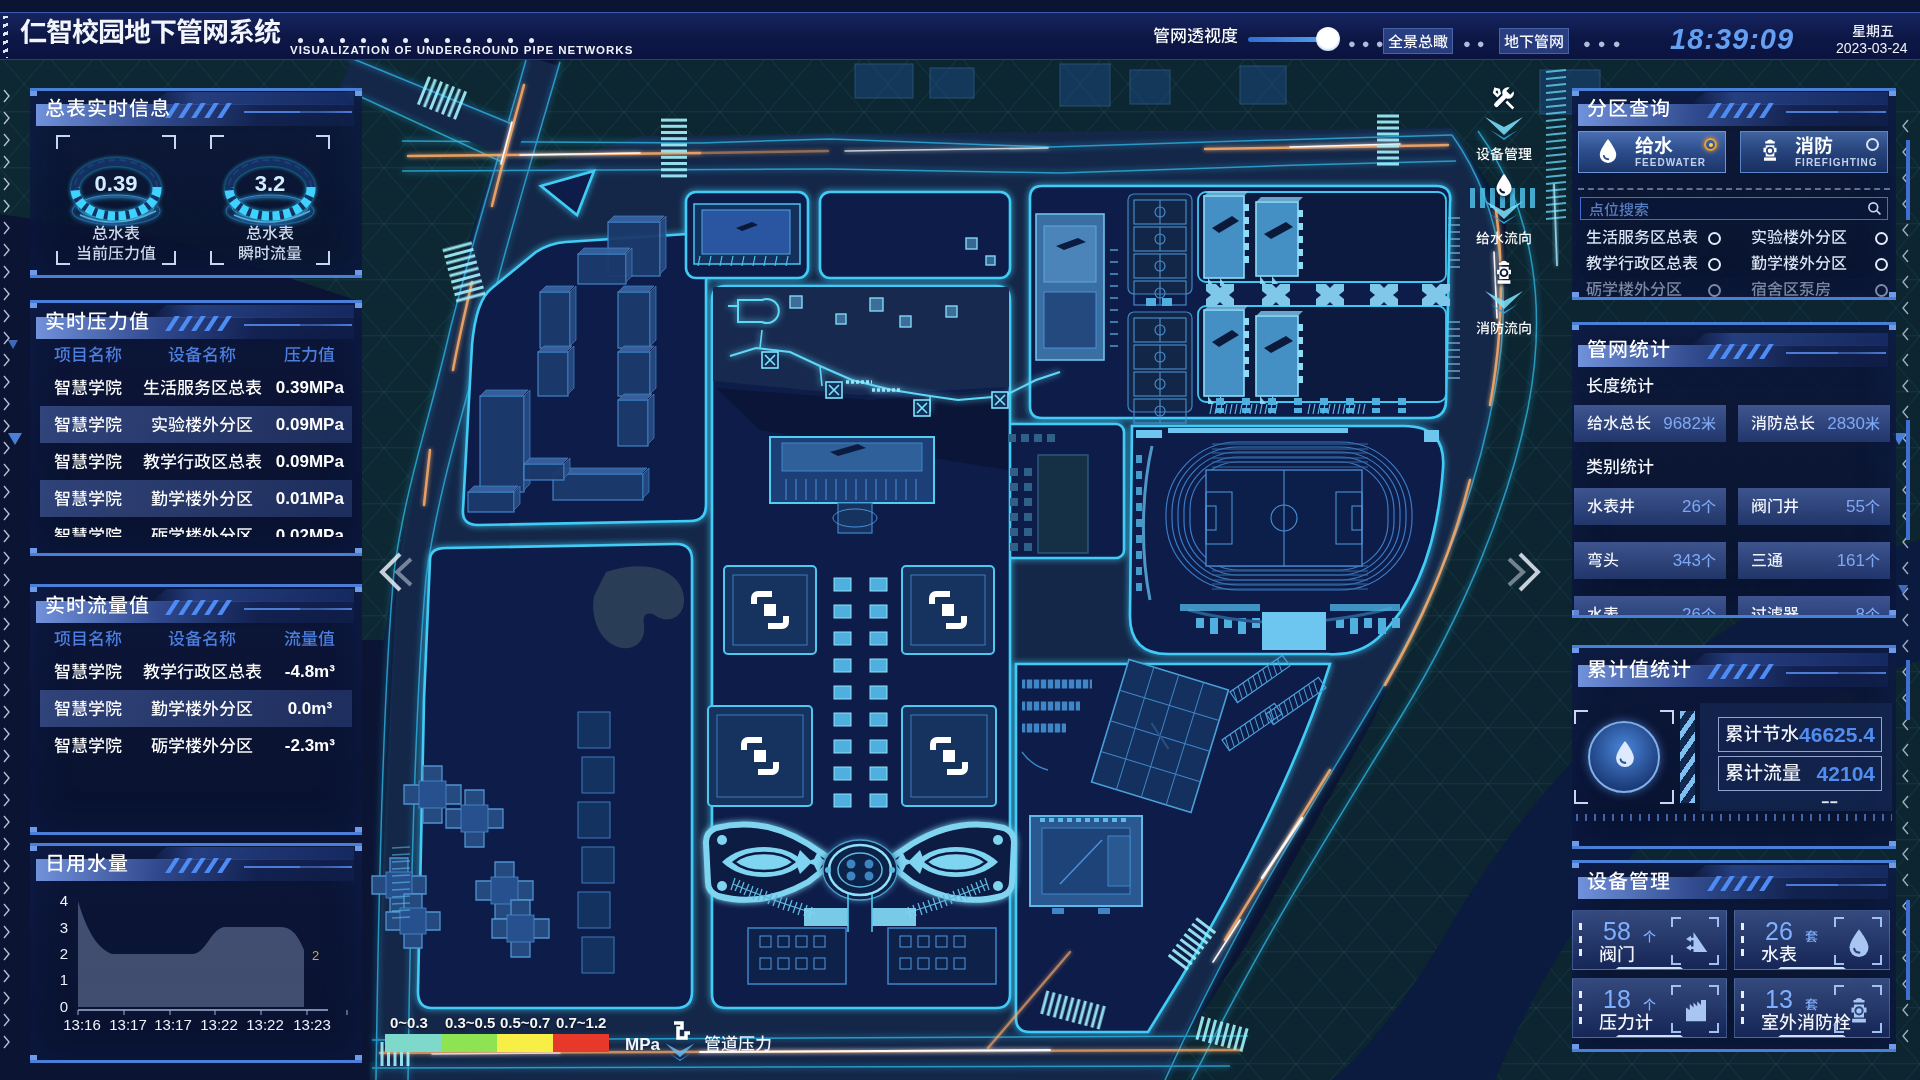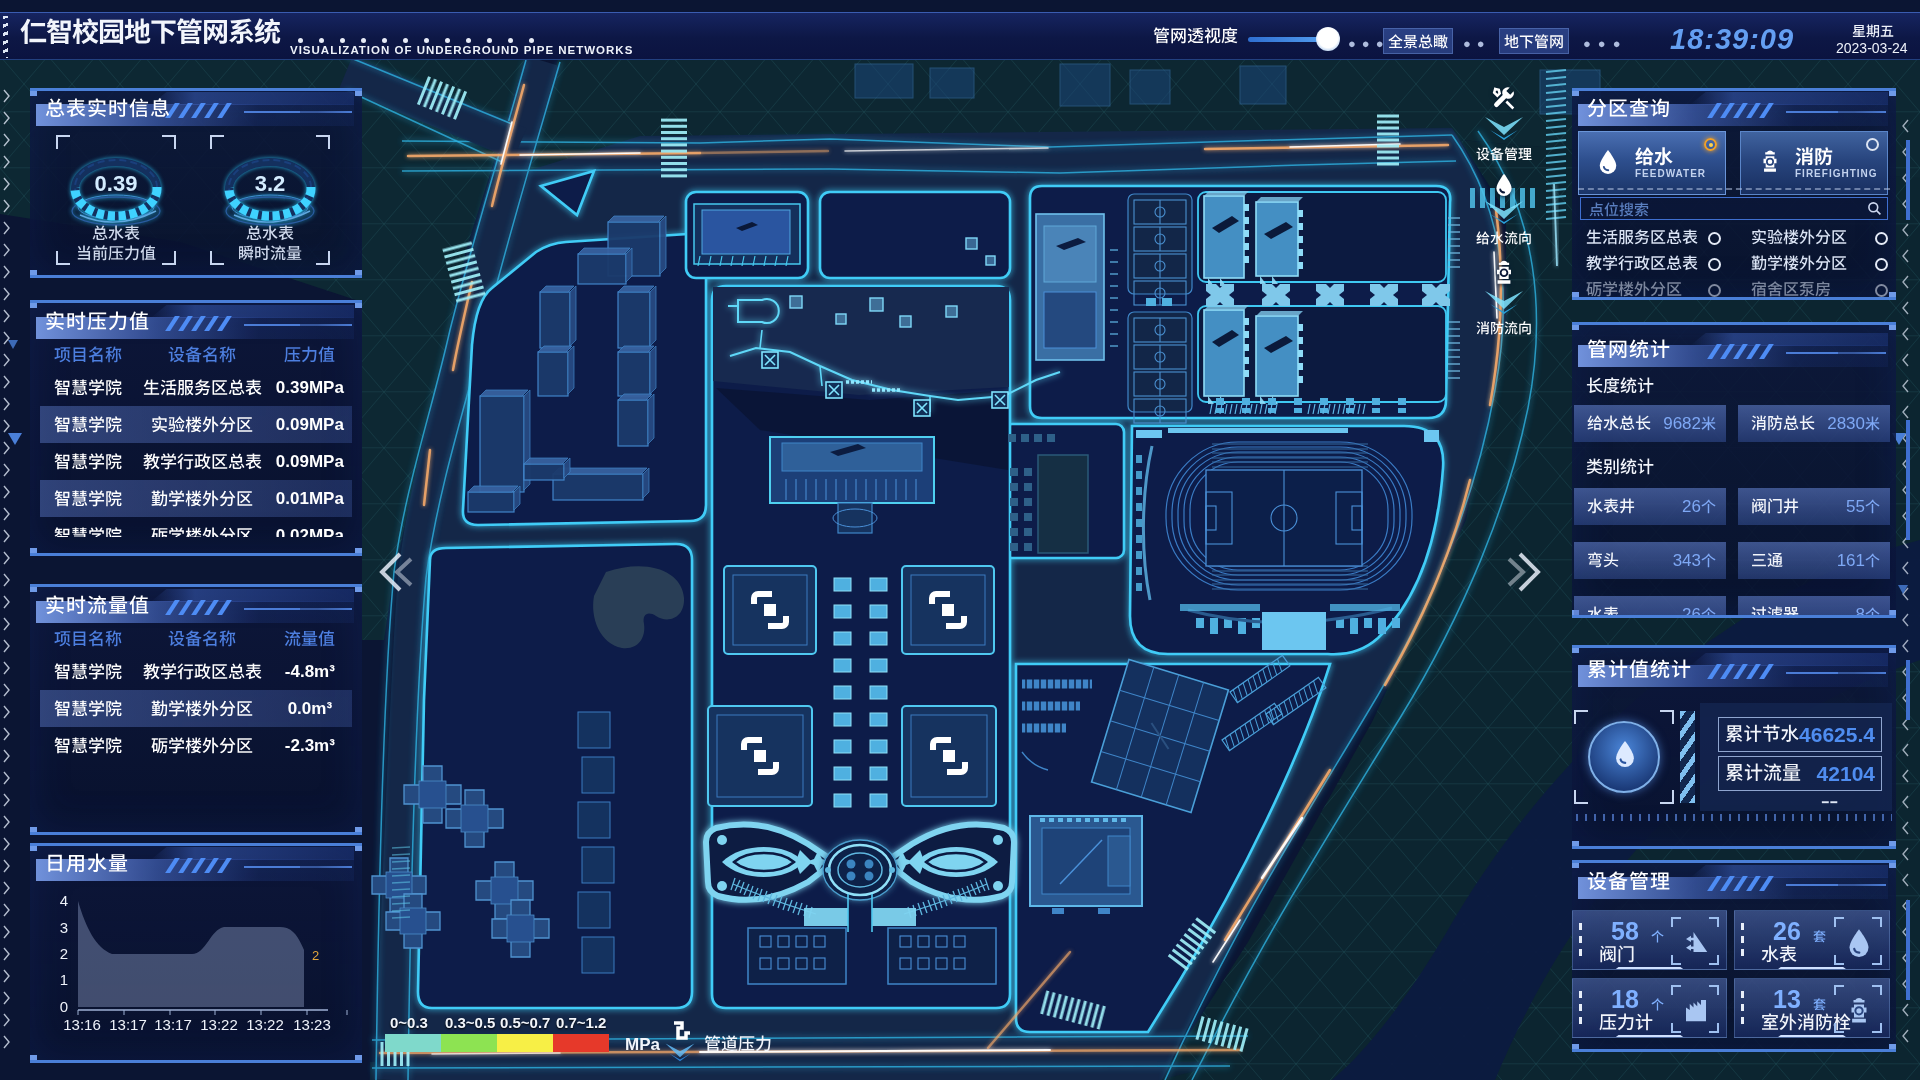--- a/index.html
+++ b/index.html
@@ -19,30 +19,30 @@
 .tb .sl{position:absolute;bottom:8px;display:flex;gap:8px}
 .tb .sl i{width:5px;height:15px;background:#4e8cf4;transform:skewX(-33deg)}
 .tb .ln{position:absolute;bottom:13px;height:2px;right:2px;
  background:linear-gradient(90deg,#4b7cd6 0 52%,#36579d 52% 68%,#4b7cd6)}
 .thead,.trow{display:flex;align-items:center;font-size:17px}
 .trow{height:37px;font-weight:bold}
 .trow.hl{background:linear-gradient(90deg,rgba(96,126,205,.45),rgba(70,100,180,.32))}
 .c1{width:31%;text-align:center}.c2{width:42%;text-align:center}.c3{width:27%;text-align:center}
 .gbox{position:absolute;width:120px;height:130px}
 .cb{position:absolute;width:14px;height:14px;border:0 solid #c8d6f0}
-.zbtn{position:absolute;height:64px;background:linear-gradient(180deg,#40639f,#28457e 45%,#182f60);
+.zbtn{position:absolute;height:42px;background:linear-gradient(180deg,#40639f,#28457e 45%,#182f60);
  border:1px solid #5a85c8;display:flex;align-items:center}
 .sbox{position:absolute;height:37px;display:flex;align-items:center;justify-content:space-between;
  padding:0 10px 0 13px;background:linear-gradient(180deg,rgba(99,129,207,.58),rgba(62,92,172,.46))}
 .sval{color:#7ea8f5;font-size:17px}
 .dcard{position:absolute;height:60px;background:linear-gradient(180deg,rgba(100,130,205,.48),rgba(26,44,100,.72));
  border:1px solid rgba(130,170,230,.32)}
 .dcard .dsh{position:absolute;left:6px;top:12px;width:3px;height:36px;
  background:repeating-linear-gradient(180deg,#e8eef8 0 7px,transparent 7px 13px)}
-.dcard .num{position:absolute;left:38px;top:6px;font-size:25px;font-weight:bold;color:#7fb0ff}
+.dcard .num{position:absolute;left:30px;top:6px;font-size:25px;font-weight:normal;color:#7fb0ff}
 .dcard .ib{position:absolute;right:7px;top:6px;width:48px;height:48px}
 .fb{position:absolute;text-align:center;color:#fff}
 .fl{filter:drop-shadow(0 1px 2px #02142e)}
 </style></head><body>
 <div id="st">
     <svg id="map" width="1920" height="1080" viewBox="0 0 1920 1080" style="position:absolute;left:0;top:0">
       <defs>
 <pattern id="mesh" width="96" height="56" patternUnits="userSpaceOnUse">
 <path d="M0,56 L48,0 L96,56 Z M-48,56 L0,0 L48,56 M48,56 L96,0 L144,56" fill="none" stroke="#1c4752" stroke-width="1" opacity=".5"></path>
 <path d="M0,0 h96 M0,56 h96" stroke="#1a434e" stroke-width=".7" opacity=".35"></path>

